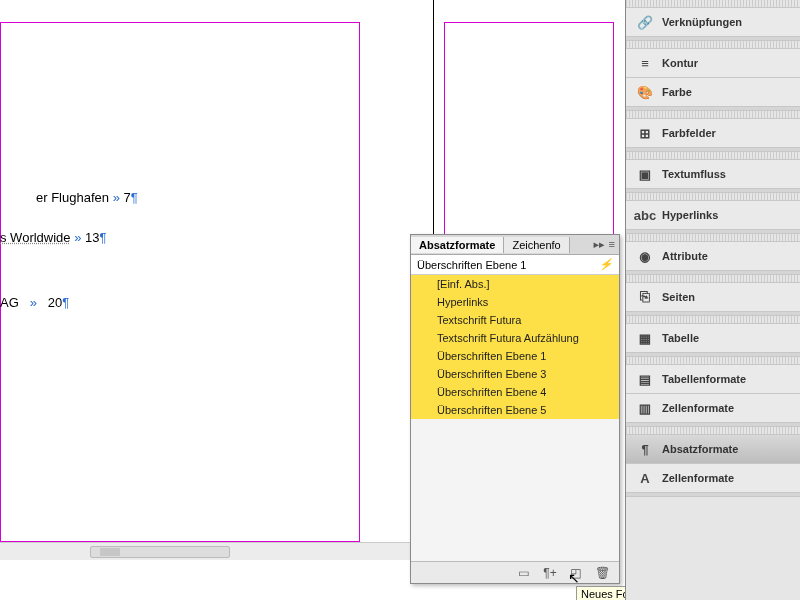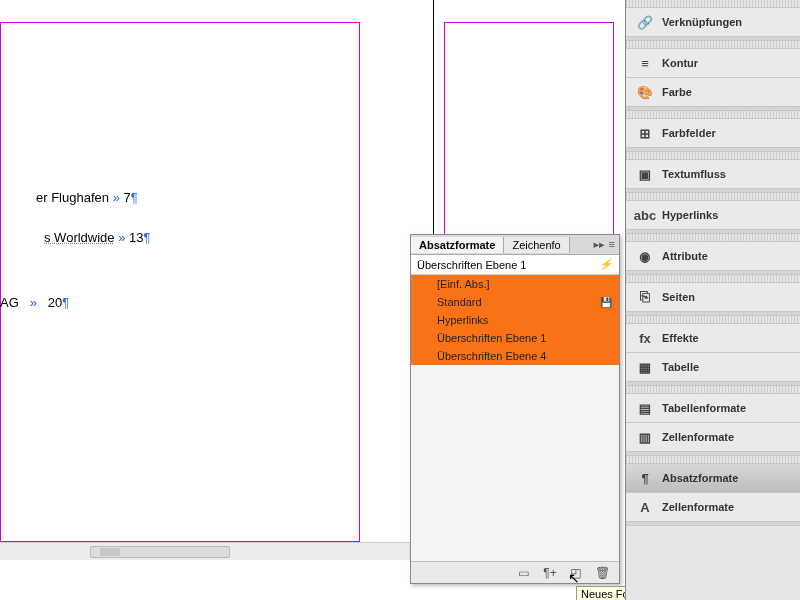--- a/index.html
+++ b/index.html
@@ -23,21 +23,21 @@
   .hscroll-thumb { position: absolute; left: 100px; top: 5px; width: 20px; height: 8px; background: #c6c6c6; }
 
   
   .panel { position: absolute; left: 410px; top: 234px; width: 210px; height: 350px;
            background: #f4f4f4; border: 1px solid #8a8a8a; box-shadow: 2px 2px 4px rgba(0,0,0,.25); font-size: 11px; }
   .panel-tabs { display: flex; align-items: center; background: #d9d9d9; border-bottom: 1px solid #aaa; height: 20px; }
   .panel-tab { padding: 2px 8px; border-right: 1px solid #aaa; background: #eaeaea; cursor: default; }
   .panel-tab.active { background: #f4f4f4; font-weight: bold; }
   .panel-tab-controls { margin-left: auto; display: flex; gap: 4px; padding-right: 4px; color: #555; }
   .panel-header { padding: 3px 6px; border-bottom: 1px solid #ccc; display: flex; justify-content: space-between; align-items: center; background:#fff; }
-  .panel-list { background: #f97316; max-height: 255px; overflow: hidden; }
+  .panel-list { background: #fde047; max-height: 255px; overflow: hidden; }
   .style-row { padding: 3px 6px 3px 26px; display:flex; justify-content:space-between; align-items:center; border-bottom: 0; color:#222; cursor:default; }
   .style-row .disk { font-size: 10px; color:#333; }
   .panel-footer { position: absolute; bottom: 0; left: 0; right: 0; height: 22px; background: #eaeaea;
                   border-top: 1px solid #bbb; display: flex; justify-content: flex-end; align-items: center; gap: 12px; padding: 0 10px; }
   .panel-footer .ficon { width: 14px; height: 14px; display:inline-block; color:#555; font-size:12px; text-align:center; cursor:pointer; }
   .tooltip { position: absolute; left: 576px; top: 586px; background: #ffffe1; border: 1px solid #999; padding: 1px 4px; font-size: 11px; white-space: nowrap; }
   .cursor { position:absolute; left:568px; top:570px; font-size:14px; pointer-events:none;}
 
   
   .sidebar { position: absolute; right: 0; top: 0; width: 175px; height: 600px; background: #e6e6e6; border-left: 1px solid #888; }
@@ -56,21 +56,21 @@
 <div class="canvas">
   <div class="spread-edge"></div>
   <div class="page-frame page-left"></div>
   <div class="page-frame page-right"></div>
 
   <div class="text-line" style="left:0; top:190px;margin-left:36px;">
     <span>er Flughafen</span>
     <span class="sep">»</span>
     <span class="num">7</span><span class="pilcrow">¶</span>
   </div>
-  <div class="text-line" style="left:0; top:230px;margin-left:44px;">
+  <div class="text-line" style="left:0; top:230px;">
     <span class="ul">s Worldwide</span>
     <span class="sep">»</span>
     <span class="num">13</span><span class="pilcrow">¶</span>
   </div>
   <div class="text-line" style="left:0; top:295px;">
     <span>AG</span>
     &nbsp;&nbsp;<span class="sep">»</span>&nbsp;&nbsp;
     <span class="num">20</span><span class="pilcrow">¶</span>
   </div>
 
@@ -91,31 +91,39 @@
   </div>
   <div class="panel-header">
     <span>Überschriften Ebene 1</span>
     <span class="flash">⚡</span>
   </div>
   <div class="panel-list" id="style-list">
       <div class="style-row">
         <span>[Einf. Abs.]</span>
       </div>
       <div class="style-row">
-        <span>Standard</span>
-        <span class="disk">💾</span>
-      </div>
-      <div class="style-row">
         <span>Hyperlinks</span>
       </div>
       <div class="style-row">
+        <span>Textschrift Futura</span>
+      </div>
+      <div class="style-row">
+        <span>Textschrift Futura Aufzählung</span>
+      </div>
+      <div class="style-row">
         <span>Überschriften Ebene 1</span>
       </div>
       <div class="style-row">
+        <span>Überschriften Ebene 3</span>
+      </div>
+      <div class="style-row">
         <span>Überschriften Ebene 4</span>
+      </div>
+      <div class="style-row">
+        <span>Überschriften Ebene 5</span>
       </div>
     </div>
   <div class="panel-footer">
     <span class="ficon">▭</span>
     <span class="ficon">¶+</span>
     <span class="ficon">◰</span>
     <span class="ficon">🗑</span>
   </div>
 </div>
 <div class="cursor">↖</div>
@@ -163,24 +171,20 @@
     </div>
     <div class="sb-gap"></div>
     <div class="sb-group-grip"></div>
     <div class="sb-item">
       <span class="sb-icon">⎘</span>
       <span>Seiten</span>
     </div>
     <div class="sb-gap"></div>
     <div class="sb-group-grip"></div>
     <div class="sb-item">
-      <span class="sb-icon">fx</span>
-      <span>Effekte</span>
-    </div>
-    <div class="sb-item">
       <span class="sb-icon">▦</span>
       <span>Tabelle</span>
     </div>
     <div class="sb-gap"></div>
     <div class="sb-group-grip"></div>
     <div class="sb-item">
       <span class="sb-icon">▤</span>
       <span>Tabellenformate</span>
     </div>
     <div class="sb-item">

